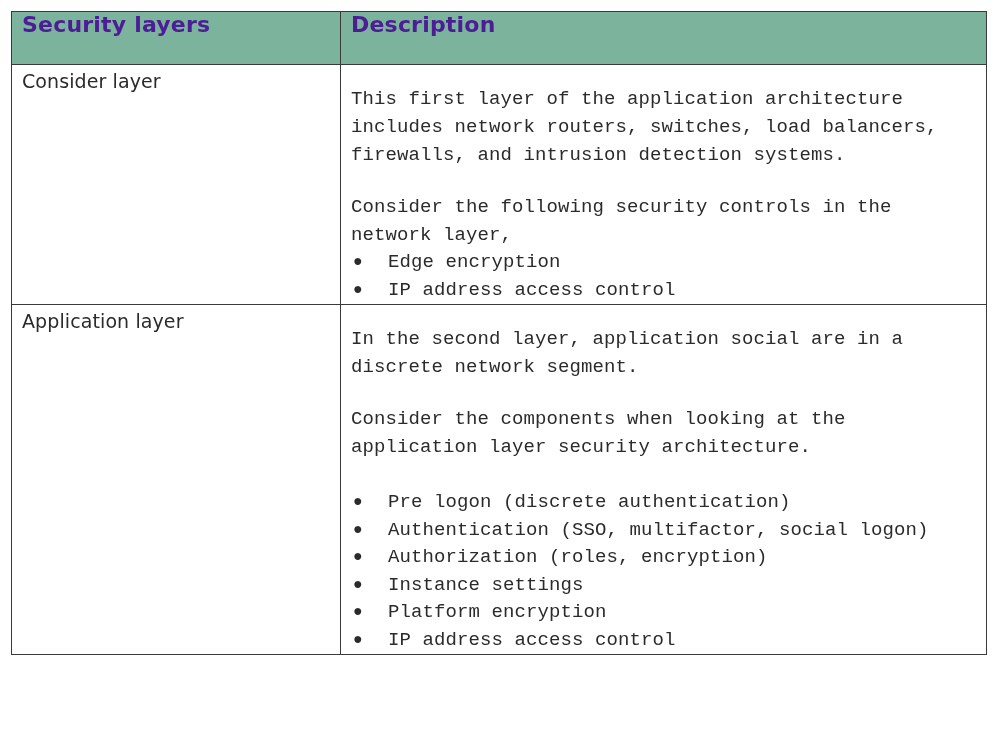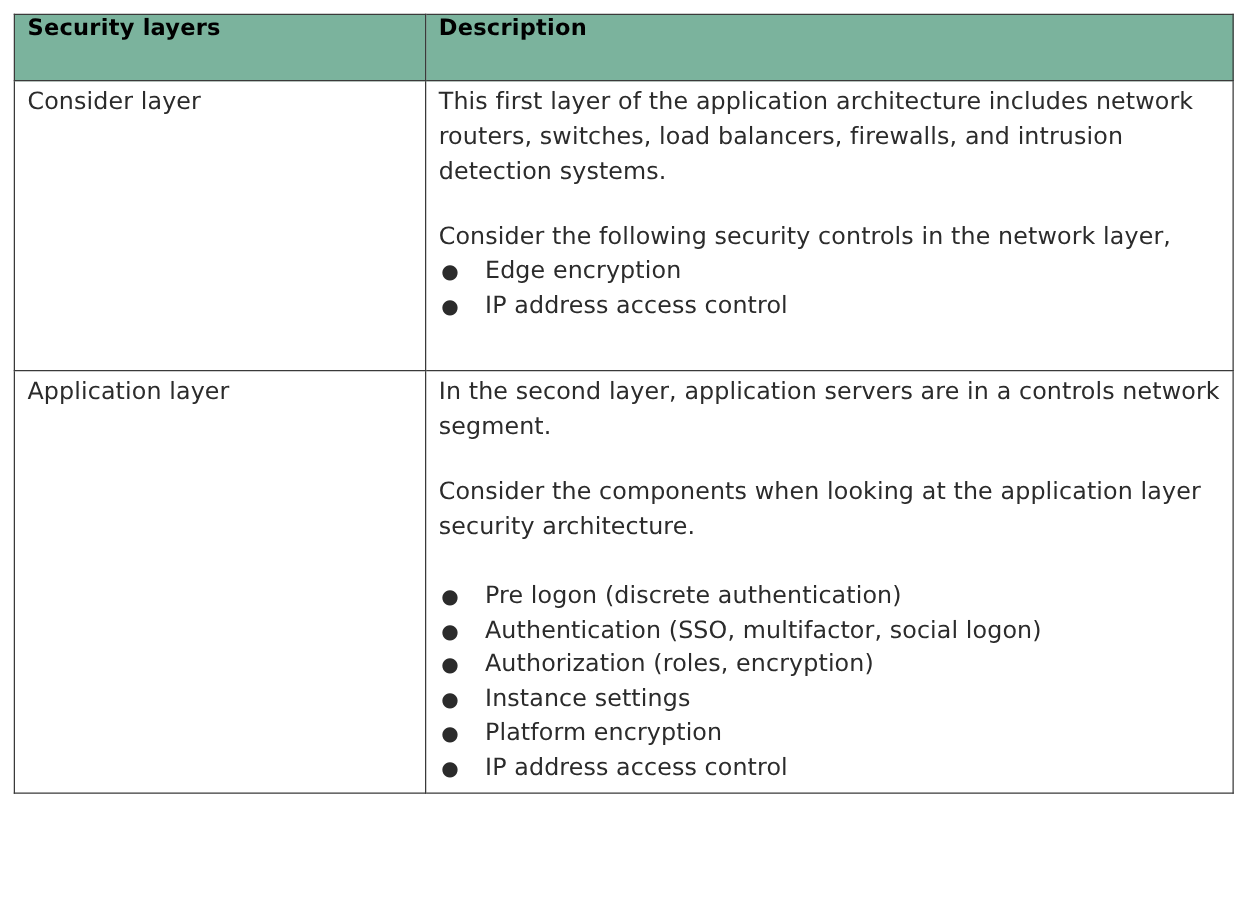--- a/index.html
+++ b/index.html
@@ -27,38 +27,39 @@
   table.sec-table td {
     border: 1.5px solid #3a3a3a;
     vertical-align: top;
     text-align: left;
     padding: 0 10px;
   }
   col.c1 { width: 329px; }
   col.c2 { width: 646px; }
   thead th {
     background: #7bb39d;
-    color: #000000;
+    color: #4c1d95;
     font-weight: bold;
-    font-size: 18px;
+    font-size: 22px;
     height: 53px;
     padding-top: 6px;
     box-sizing: border-box;
     letter-spacing: 0.2px;
   }
   tbody td {
     font-size: 19px;
     line-height: 28px;
     letter-spacing: 0.1px;
   }
   tbody td.layer-name {
     padding-top: 2px;
   }
   tbody td.desc {
-    padding-top: 2px;
+    padding-top: 20px;
+    font-family: Liberation Mono, monospace;
   }
   .row-network td { height: 232px; box-sizing: border-box; }
   .row-application td { height: 338px; box-sizing: border-box; }
   .row-database td { height: 83px; box-sizing: border-box; }
   p.para {
     margin: 0;
   }
   p.gap {
     margin-top: 24px;
   }
@@ -106,21 +107,21 @@
         <ul class="bullets">
           <li><span class="dot">●</span><span>Edge encryption</span></li>
           <li><span class="dot">●</span><span>IP address access control</span></li>
         </ul>
       </td>
     </tr>
 
     <tr class="row-application">
       <td class="layer-name">Application layer</td>
       <td class="desc">
-        <p class="para">In the second layer, application servers are in a controls network segment.</p>
+        <p class="para">In the second layer, application social are in a discrete network segment.</p>
         <p class="para gap">Consider the components when looking at the application layer security architecture.</p>
         <ul class="bullets gap">
           <li><span class="dot">●</span><span>Pre logon (discrete authentication)</span></li>
           <li><span class="dot">●</span><span>Authentication (SSO, multifactor, social logon)</span></li>
           <li><span class="dot">●</span><span>Authorization (roles, encryption)</span></li>
           <li><span class="dot">●</span><span>Instance settings</span></li>
           <li><span class="dot">●</span><span>Platform encryption</span></li>
           <li><span class="dot">●</span><span>IP address access control</span></li>
         </ul>
       </td>

